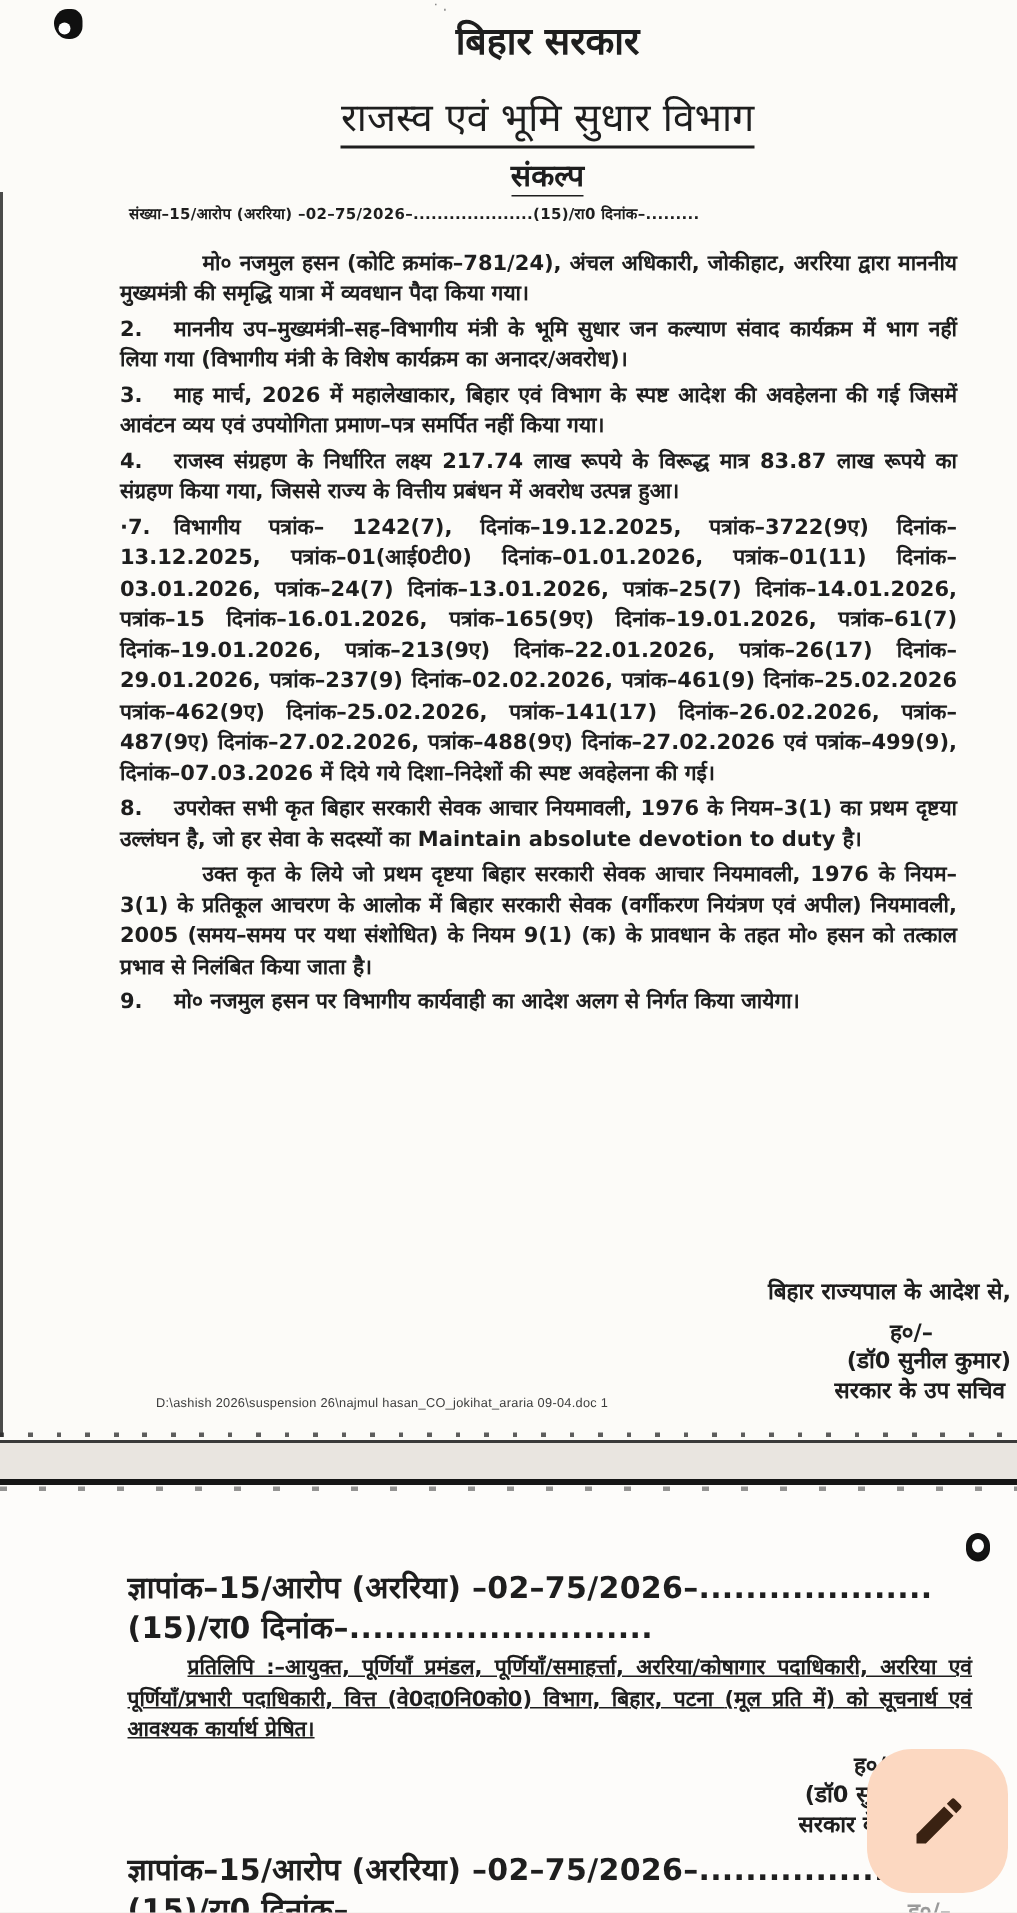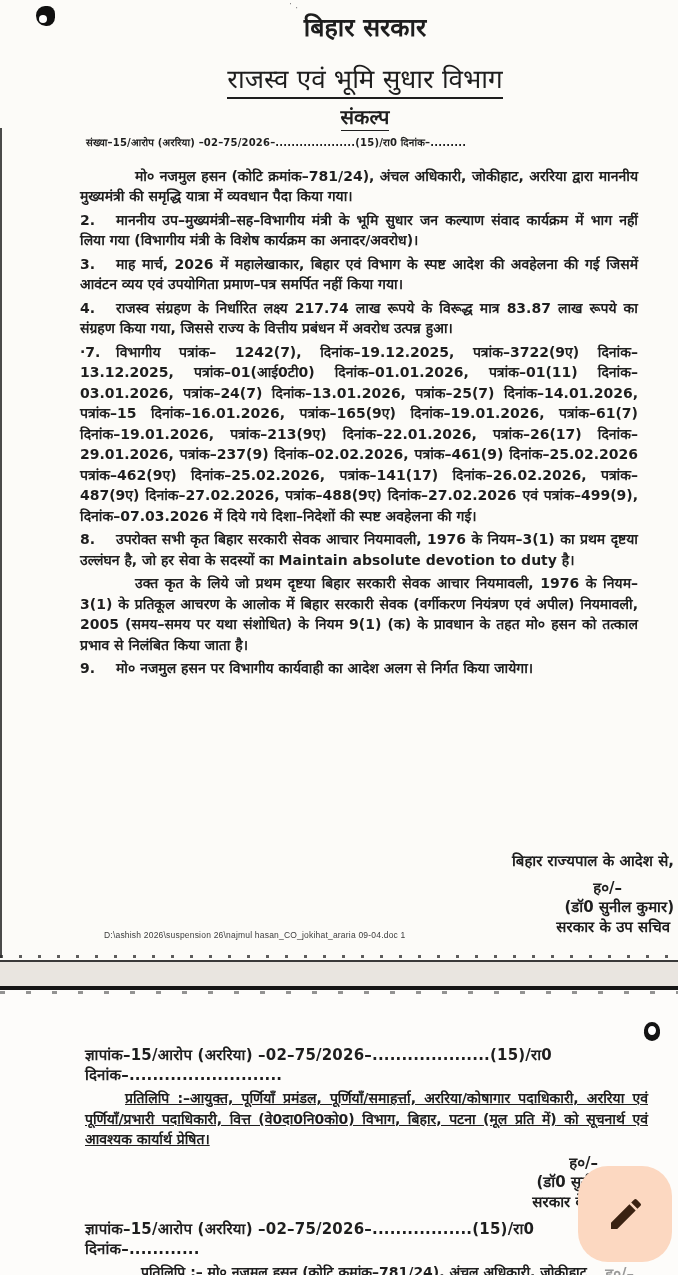--- a/index.html
+++ b/index.html
@@ -46,21 +46,21 @@
 
   
   .sign1{position:absolute;top:836px;right:4px;text-align:right;font-size:15px;font-weight:600;line-height:1.3;margin-top:16px;}
   .sign1 .ho{margin:7px 52px 0 0;}
   .sign1 .nm{font-weight:bold;}
   .sign1 .ds{margin-right:4px;}
   .footpath{position:absolute;left:104px;top:930px;font-size:8.5px;color:#3b3b3b;
     font-family:"Liberation Sans",sans-serif;letter-spacing:.2px;}
 
   
-  .p2ref{font-size:15px;font-weight:bold;letter-spacing:.2px;}
+  .p2ref{font-size:20px;font-weight:bold;letter-spacing:.2px;}
   .p2copy{font-size:14px;font-weight:600;line-height:20.5px;text-align:justify;text-indent:40px;margin:4px 0 0 0;text-decoration:underline;}
   .sign2{text-align:right;font-size:15px;font-weight:600;line-height:1.3;margin:4px 2px 6px 0;}
   .sign2 .ho{margin-right:48px;}
   .sign2 .nm{font-weight:bold;}
   .p2line{font-size:14px;font-weight:600;margin:16px;}
   .ind40{text-indent:40px;}
   .faint-ho{position:absolute;right:44px;bottom:-8px;color:#9a9a9a;font-size:15px;font-weight:600;}
 
   
   .edit-fab{position:absolute;left:578px;top:1166px;width:94px;height:96px;border:none;

